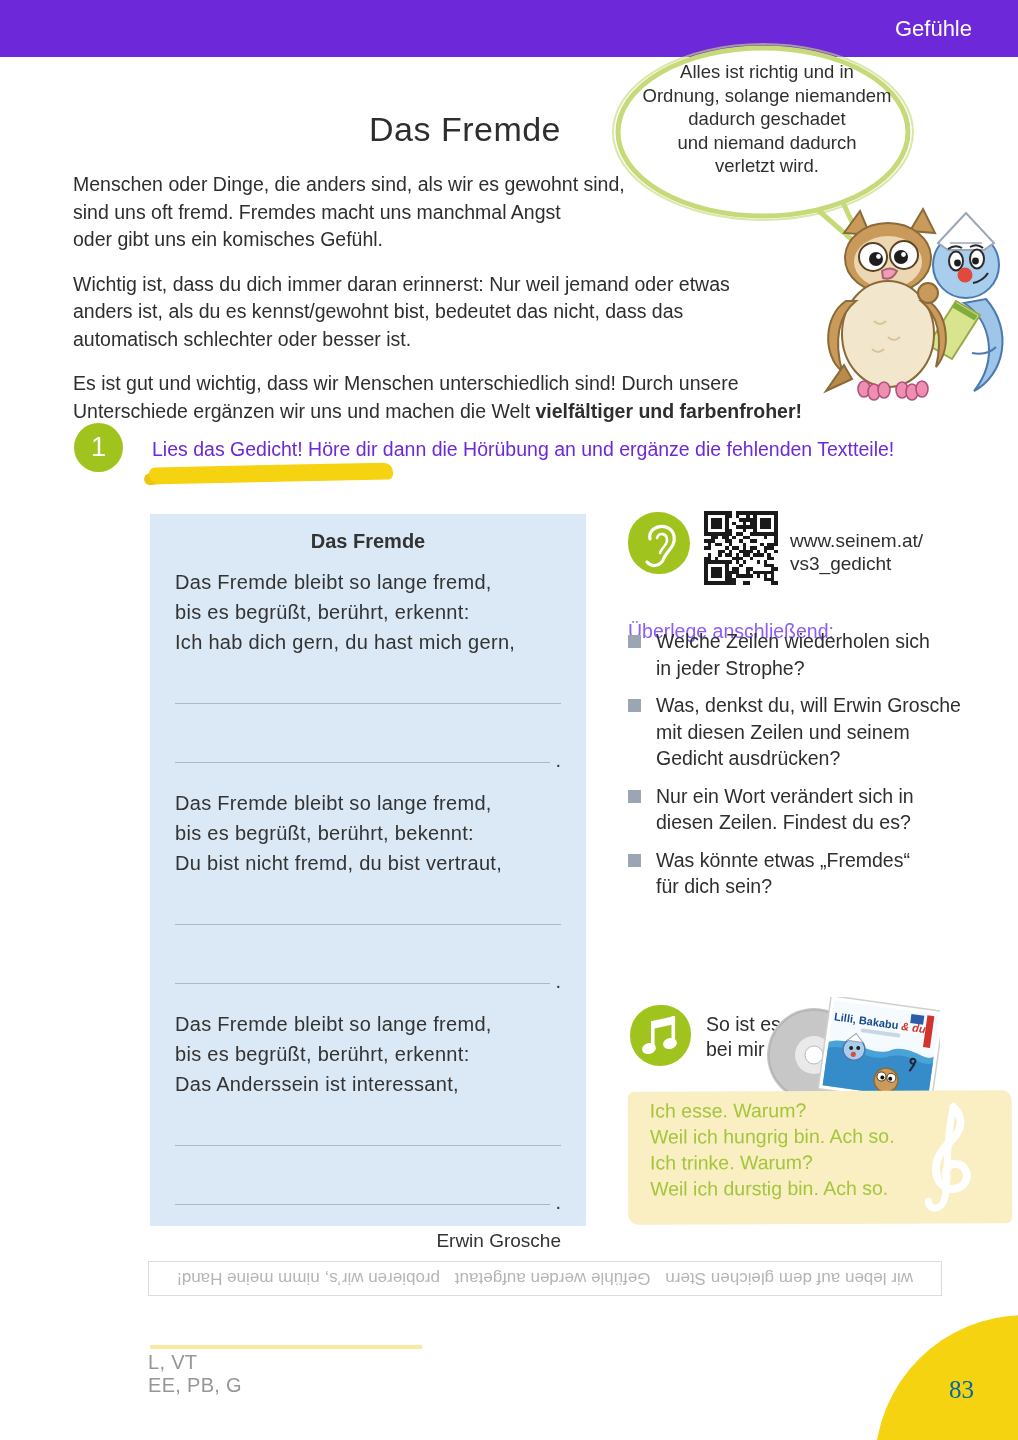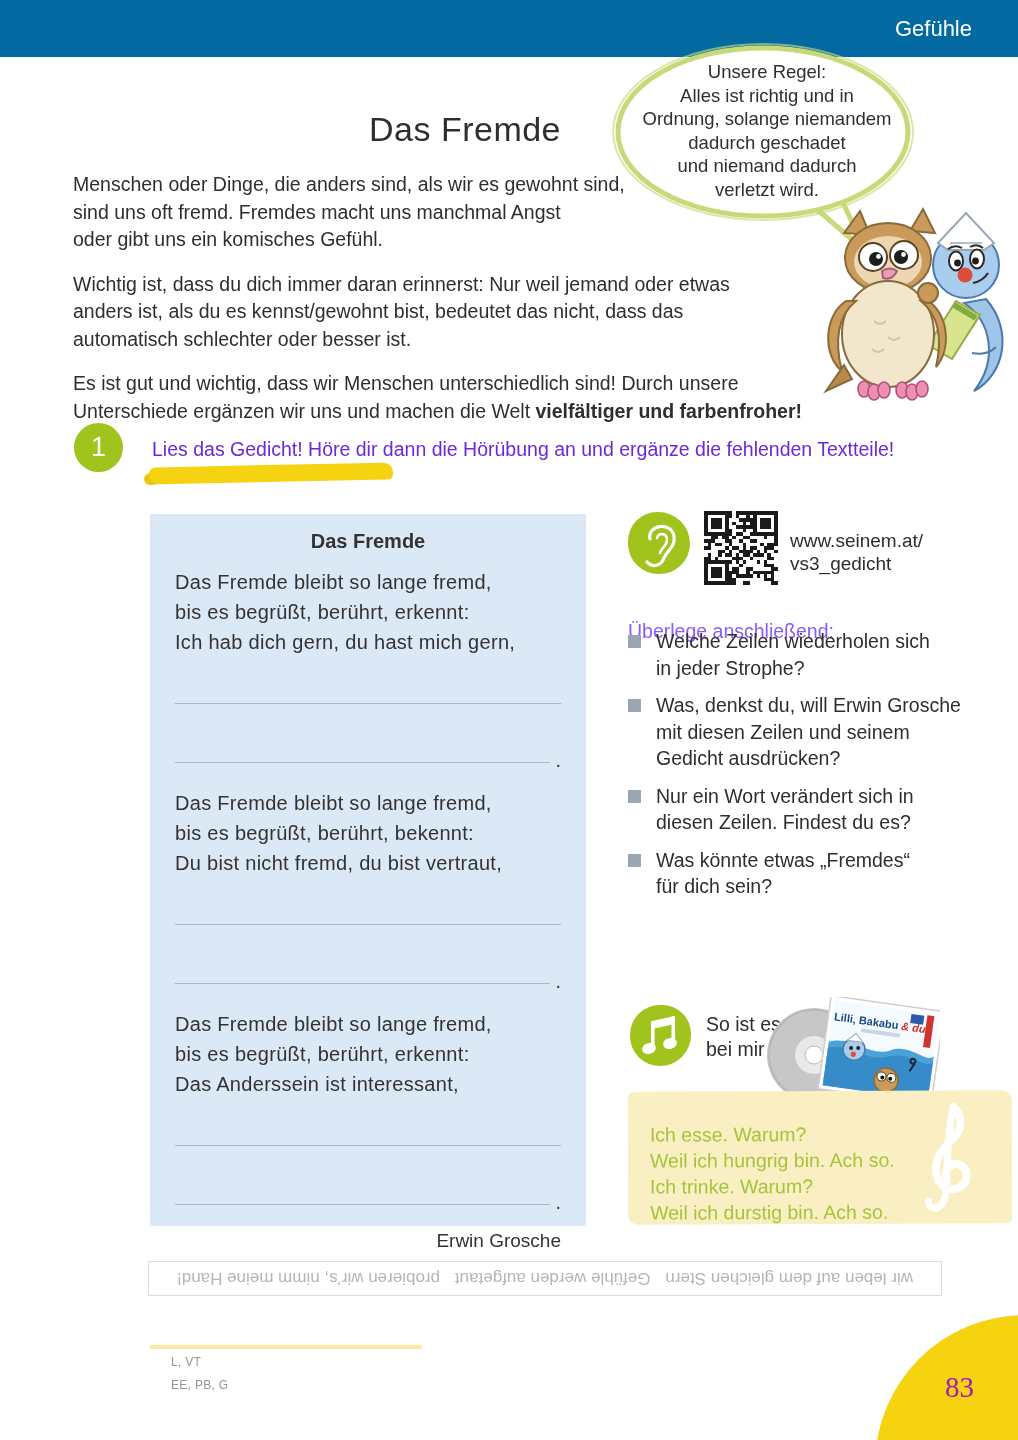--- a/index.html
+++ b/index.html
@@ -3,21 +3,21 @@
 <meta charset="utf-8">
 <style>
   html,body{margin:0;padding:0;background:#888;}
   *{box-sizing:border-box;}
   .page{
     position:relative;width:1018px;height:1440px;margin:0 auto;
     background:#ffffff;overflow:hidden;
     font-family:"Liberation Sans",sans-serif;color:#333;
   }
   
-  .header-bar{position:absolute;left:0;top:0;width:1018px;height:57px;background:#0369a1;}
+  .header-bar{position:absolute;left:0;top:0;width:1018px;height:57px;background:#6d28d9;}
   .chapter-label{position:absolute;right:46px;top:0;line-height:57px;color:#fff;font-size:22px;}
   
   .bubble-svg{position:absolute;left:608px;top:42px;width:310px;height:210px;}
   .bubble-text{position:absolute;left:636px;top:60px;width:262px;text-align:center;
     font-size:18.5px;line-height:23.5px;color:#2f2f2f;}
   
   .mascots{position:absolute;left:816px;top:203px;width:198px;height:202px;}
   
   .page-title{position:absolute;left:70px;top:110px;width:790px;text-align:center;
     font-size:34px;color:#2e2e2e;letter-spacing:.5px;}
@@ -55,53 +55,52 @@
   .bullet-item{display:flex;margin-bottom:11px;}
   .bullet-square{width:13px;height:13px;background:#9ba6b3;margin:7px 15px 0 0;flex:none;}
   .bullet-lines{font-size:19.5px;line-height:26.5px;color:#2e2e2e;}
   .note-badge{position:absolute;left:630px;top:1005px;width:61px;height:61px;background:#a0c31e;
     border-radius:50% 48% 52% 50%;}
   .song-label{position:absolute;left:706px;top:1012px;font-size:19.5px;line-height:25px;color:#2e2e2e;}
   .cd-art{position:absolute;left:762px;top:997px;width:178px;height:110px;}
   
   .song-box{position:absolute;left:628px;top:1091px;width:384px;height:133px;background:#faeec3;
     border-radius:6px 10px 6px 10px;transform:rotate(-.2deg);}
-  .song-lines{position:absolute;left:22px;top:30px;font-size:19.5px;line-height:26px;color:#a5c53c;}
+  .song-lines{position:absolute;left:22px;top:6px;font-size:19.5px;line-height:26px;color:#a5c53c;}
   .clef{position:absolute;right:28px;top:6px;width:66px;height:122px;}
   
   .answer-strip{position:absolute;left:148px;top:1261px;width:794px;height:35px;
     border:1.5px solid #dcdcdc;background:#fff;}
   .answer-strip-inner{width:100%;height:100%;transform:rotate(180deg);display:flex;
     justify-content:space-between;align-items:center;padding:0 28px;
     font-size:17px;color:#b5b5b5;}
   
   .footer-rule{position:absolute;left:150px;top:1345px;width:272px;height:3.5px;background:#fce9a0;}
-  .footer-codes{position:absolute;left:148px;top:1351px;font-size:12px;line-height:23px;color:#969696;
-    letter-spacing:.3px;margin-left:23px;}
+  .footer-codes{position:absolute;left:148px;top:1351px;font-size:20px;line-height:23px;color:#969696;
+    letter-spacing:.3px;}
   .corner-circle{position:absolute;left:875px;top:1315px;width:300px;height:300px;border-radius:50%;
     background:#f6d310;}
   .page-number{position:absolute;right:44px;bottom:36px;font-family:"Liberation Serif",serif;
-    font-size:29px;color:#a21caf;}
+    font-size:25px;color:#0369a1;}
 </style>
 </head>
 <body>
 
 <div class="page">
 
   <div class="header-bar">
     <div class="chapter-label">Gefühle</div>
   </div>
 
   <svg class="bubble-svg" viewBox="0 0 310 210">
     <path d="M 195 155 L 258 210 L 230 150 Z" fill="#ffffff" stroke="#c6da7a" stroke-width="5" stroke-linejoin="round"></path>
     <ellipse cx="155" cy="90" rx="145" ry="84" fill="#ffffff" stroke="#c6da7a" stroke-width="5"></ellipse>
     <ellipse cx="155" cy="90" rx="150" ry="88" fill="none" stroke="#c6da7a" stroke-width="2" opacity=".65"></ellipse>
   </svg>
   <div class="bubble-text">
-    <div>Unsere Regel:</div>
     <div>Alles ist richtig und in</div>
     <div>Ordnung, solange niemandem</div>
     <div>dadurch geschadet</div>
     <div>und niemand dadurch</div>
     <div>verletzt wird.</div>
   </div>
 
   <svg class="mascots" viewBox="0 0 198 202">
 
     <path d="M 148 100 C 176 118 182 158 158 188 C 188 172 198 128 170 96 Z" fill="#9fc6e8" stroke="#4a7ab0" stroke-width="2"></path>

